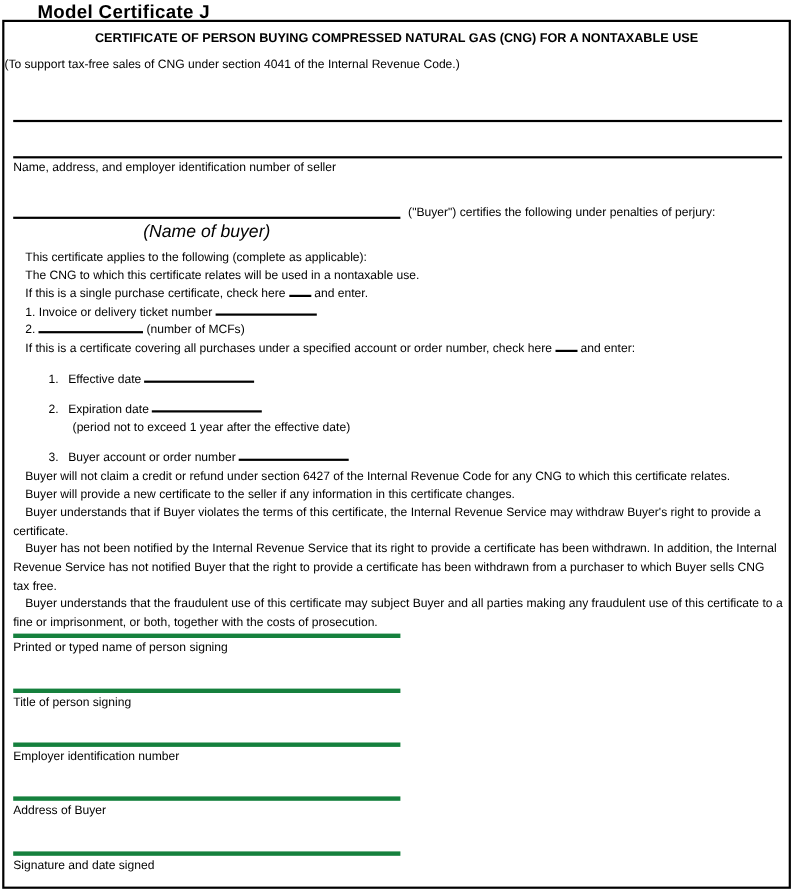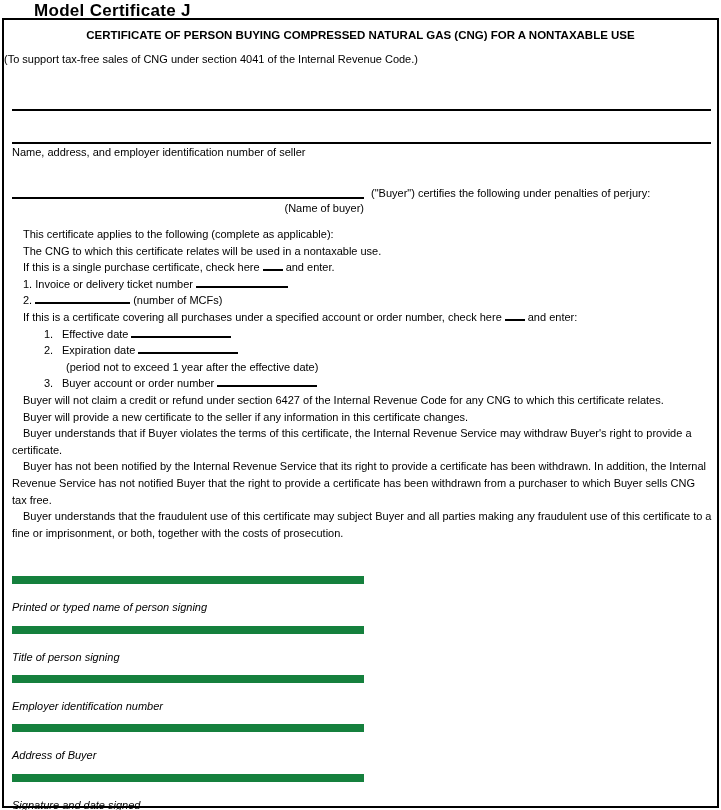--- a/index.html
+++ b/index.html
@@ -76,22 +76,23 @@
     left: 8px;
     width: 352px;
     height: 11px;
     border-bottom: 2px solid #000000;
   }
   .buyer-caption {
     position: absolute;
     top: 182px;
     left: 8px;
     width: 352px;
-    text-align: right;
-    font-size: 11px;
+    text-align: center;
+    font-size: 16px;
+    font-style: italic;
   }
   .buyer-certifies {
     position: absolute;
     top: 167px;
     left: 367px;
     font-size: 11px;
   }
   .statements {
     position: absolute;
     top: 206px;
@@ -100,20 +101,21 @@
     font-size: 11px;
     line-height: 16.6px;
   }
   .stmt {
     margin: 0;
     text-indent: 11px;
   }
   .stmt.nested {
     margin-left: 32px;
     text-indent: 0;
+    margin-top: 11px;
   }
   .stmt.note {
     margin-left: 54px;
     text-indent: 0;
   }
   .num {
     display: inline-block;
     width: 18px;
     text-indent: 0;
   }
@@ -124,24 +126,23 @@
     margin: 0 3px;
   }
   .w20  { width: 20px; }
   .w92  { width: 92px; }
   .w95  { width: 95px; }
   .w100 { width: 100px; }
   .sig-field {
     position: absolute;
     left: 8px;
     width: 352px;
-    border-top: 8px solid #15803d;
-    padding-top: 17px;
-    font-size: 11px;
-    font-style: italic;
+    border-top: 4px solid #15803d;
+    padding-top: 3px;
+    font-size: 11px;
   }
   .sig-1 { top: 556px; }
   .sig-2 { top: 606px; }
   .sig-3 { top: 655px; }
   .sig-4 { top: 704px; }
   .sig-5 { top: 754px; }
 </style>
 </head>
 <body>
 

